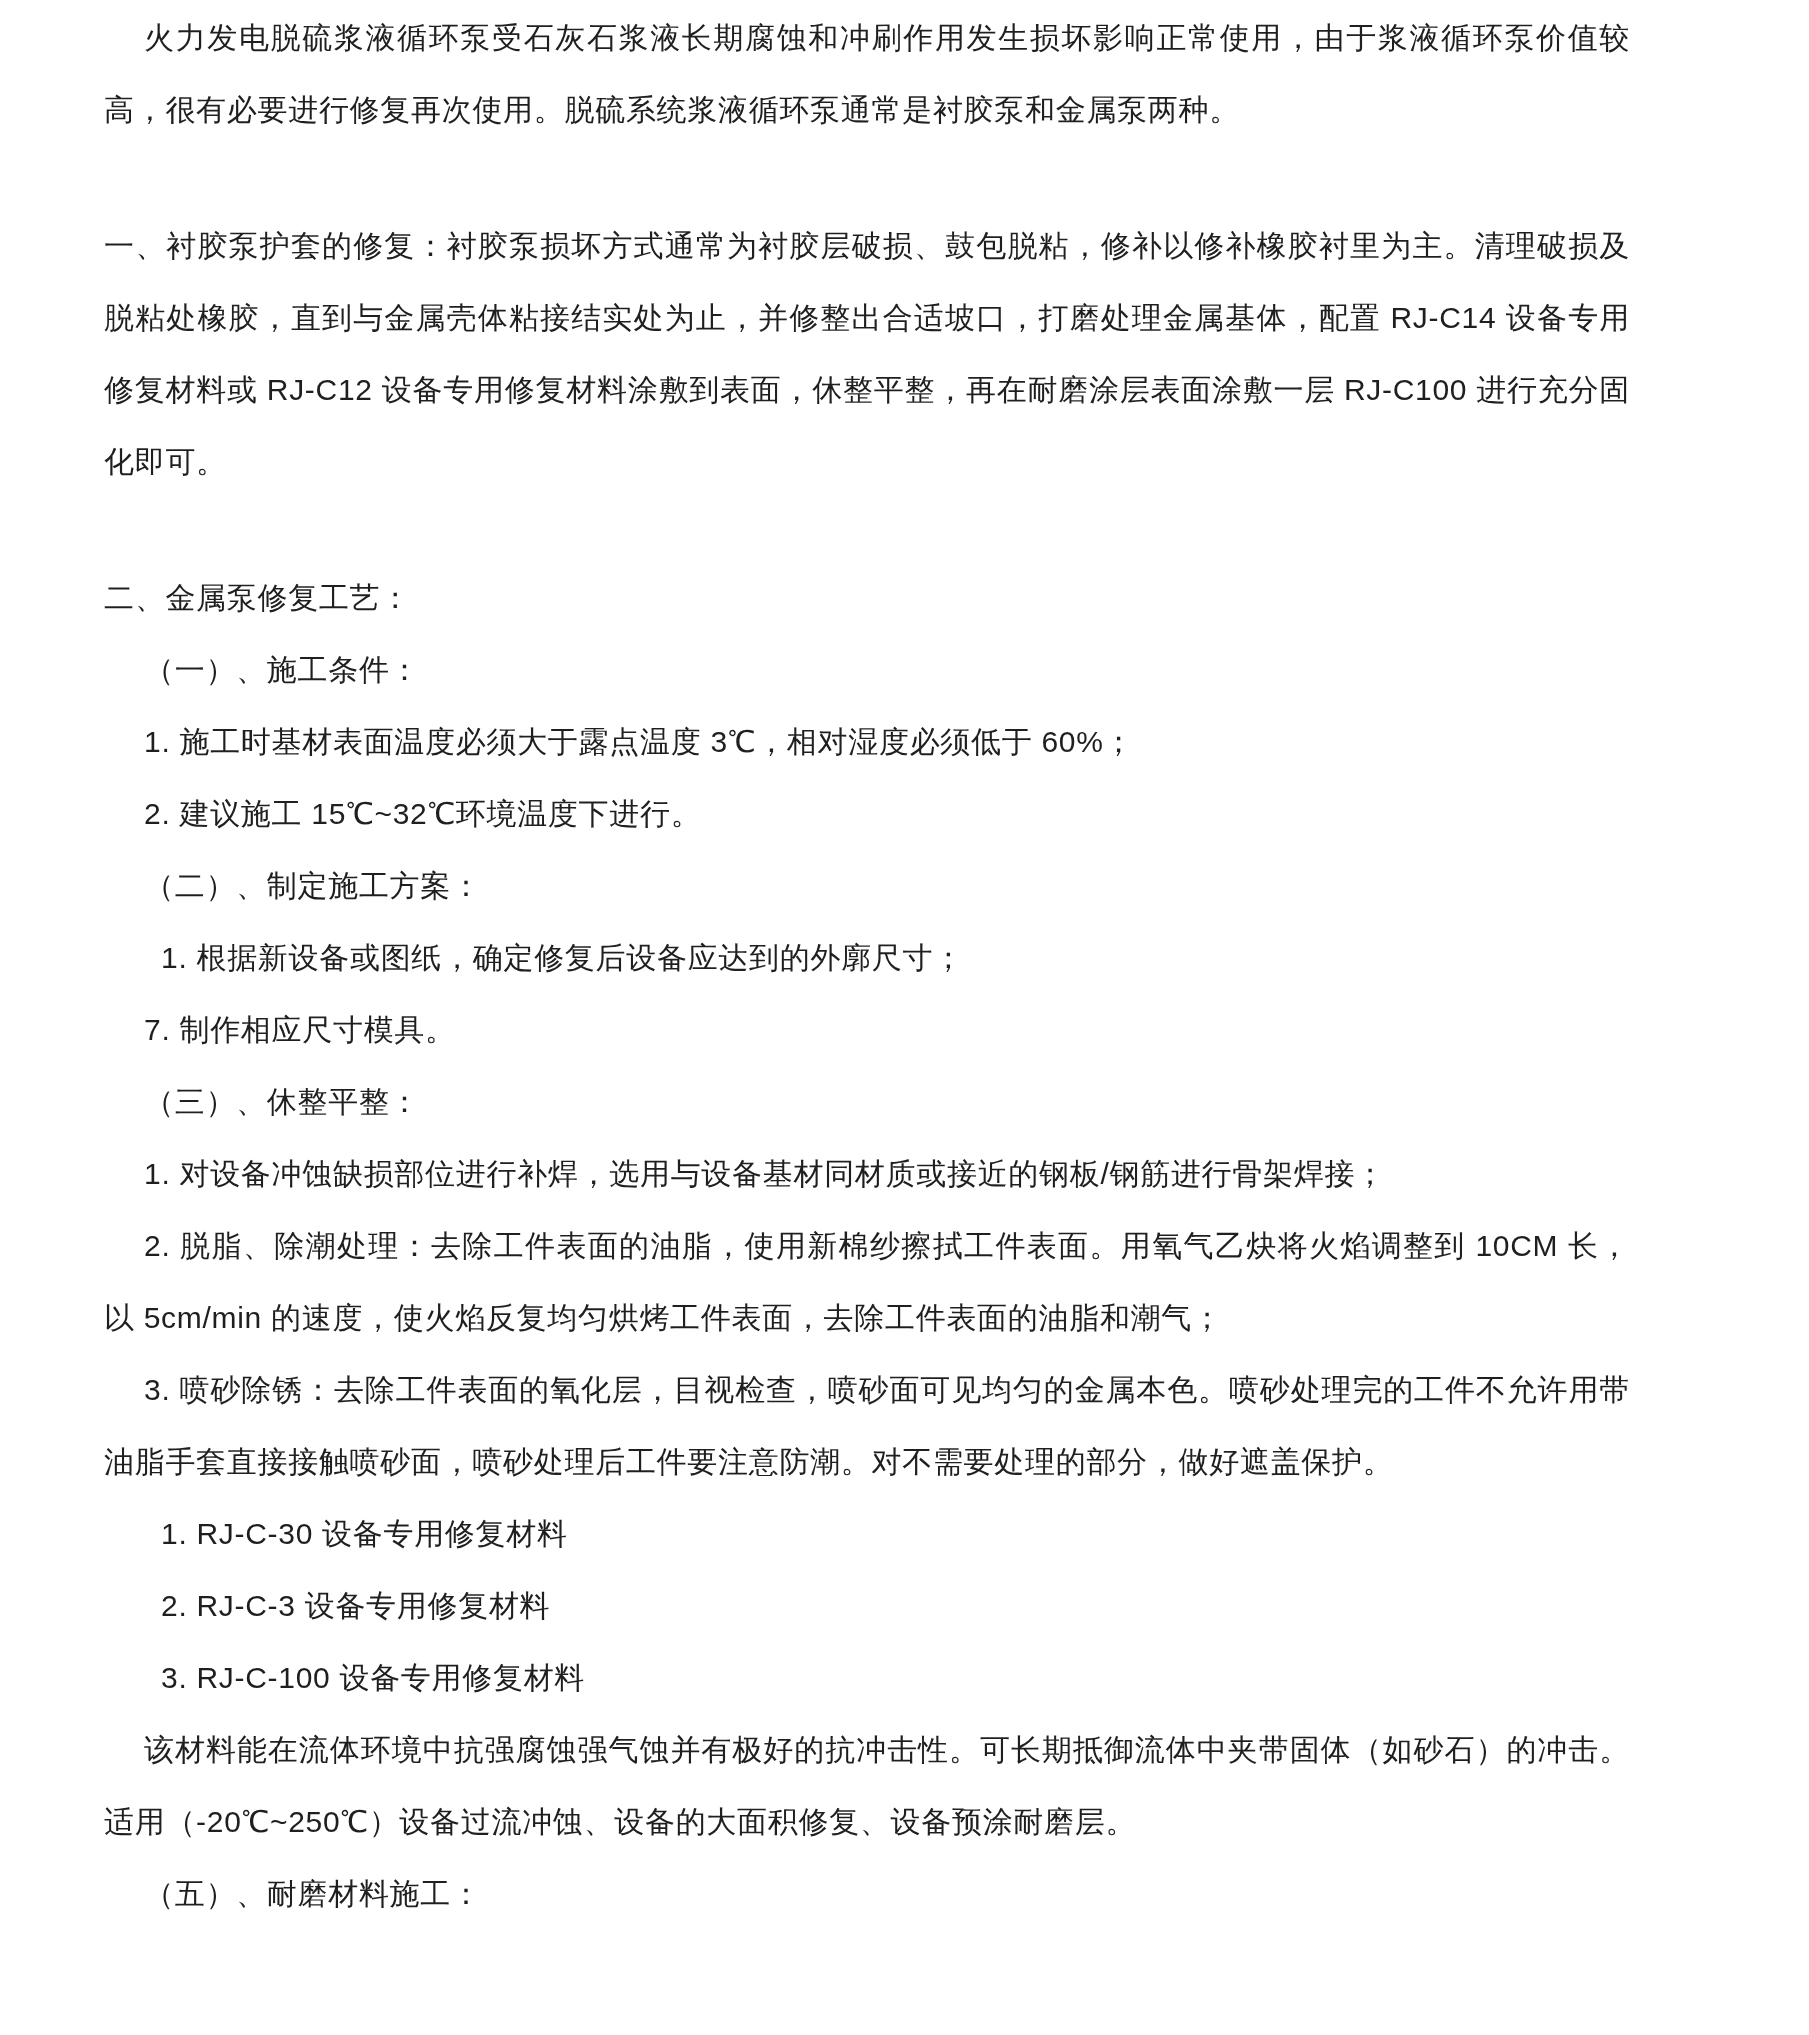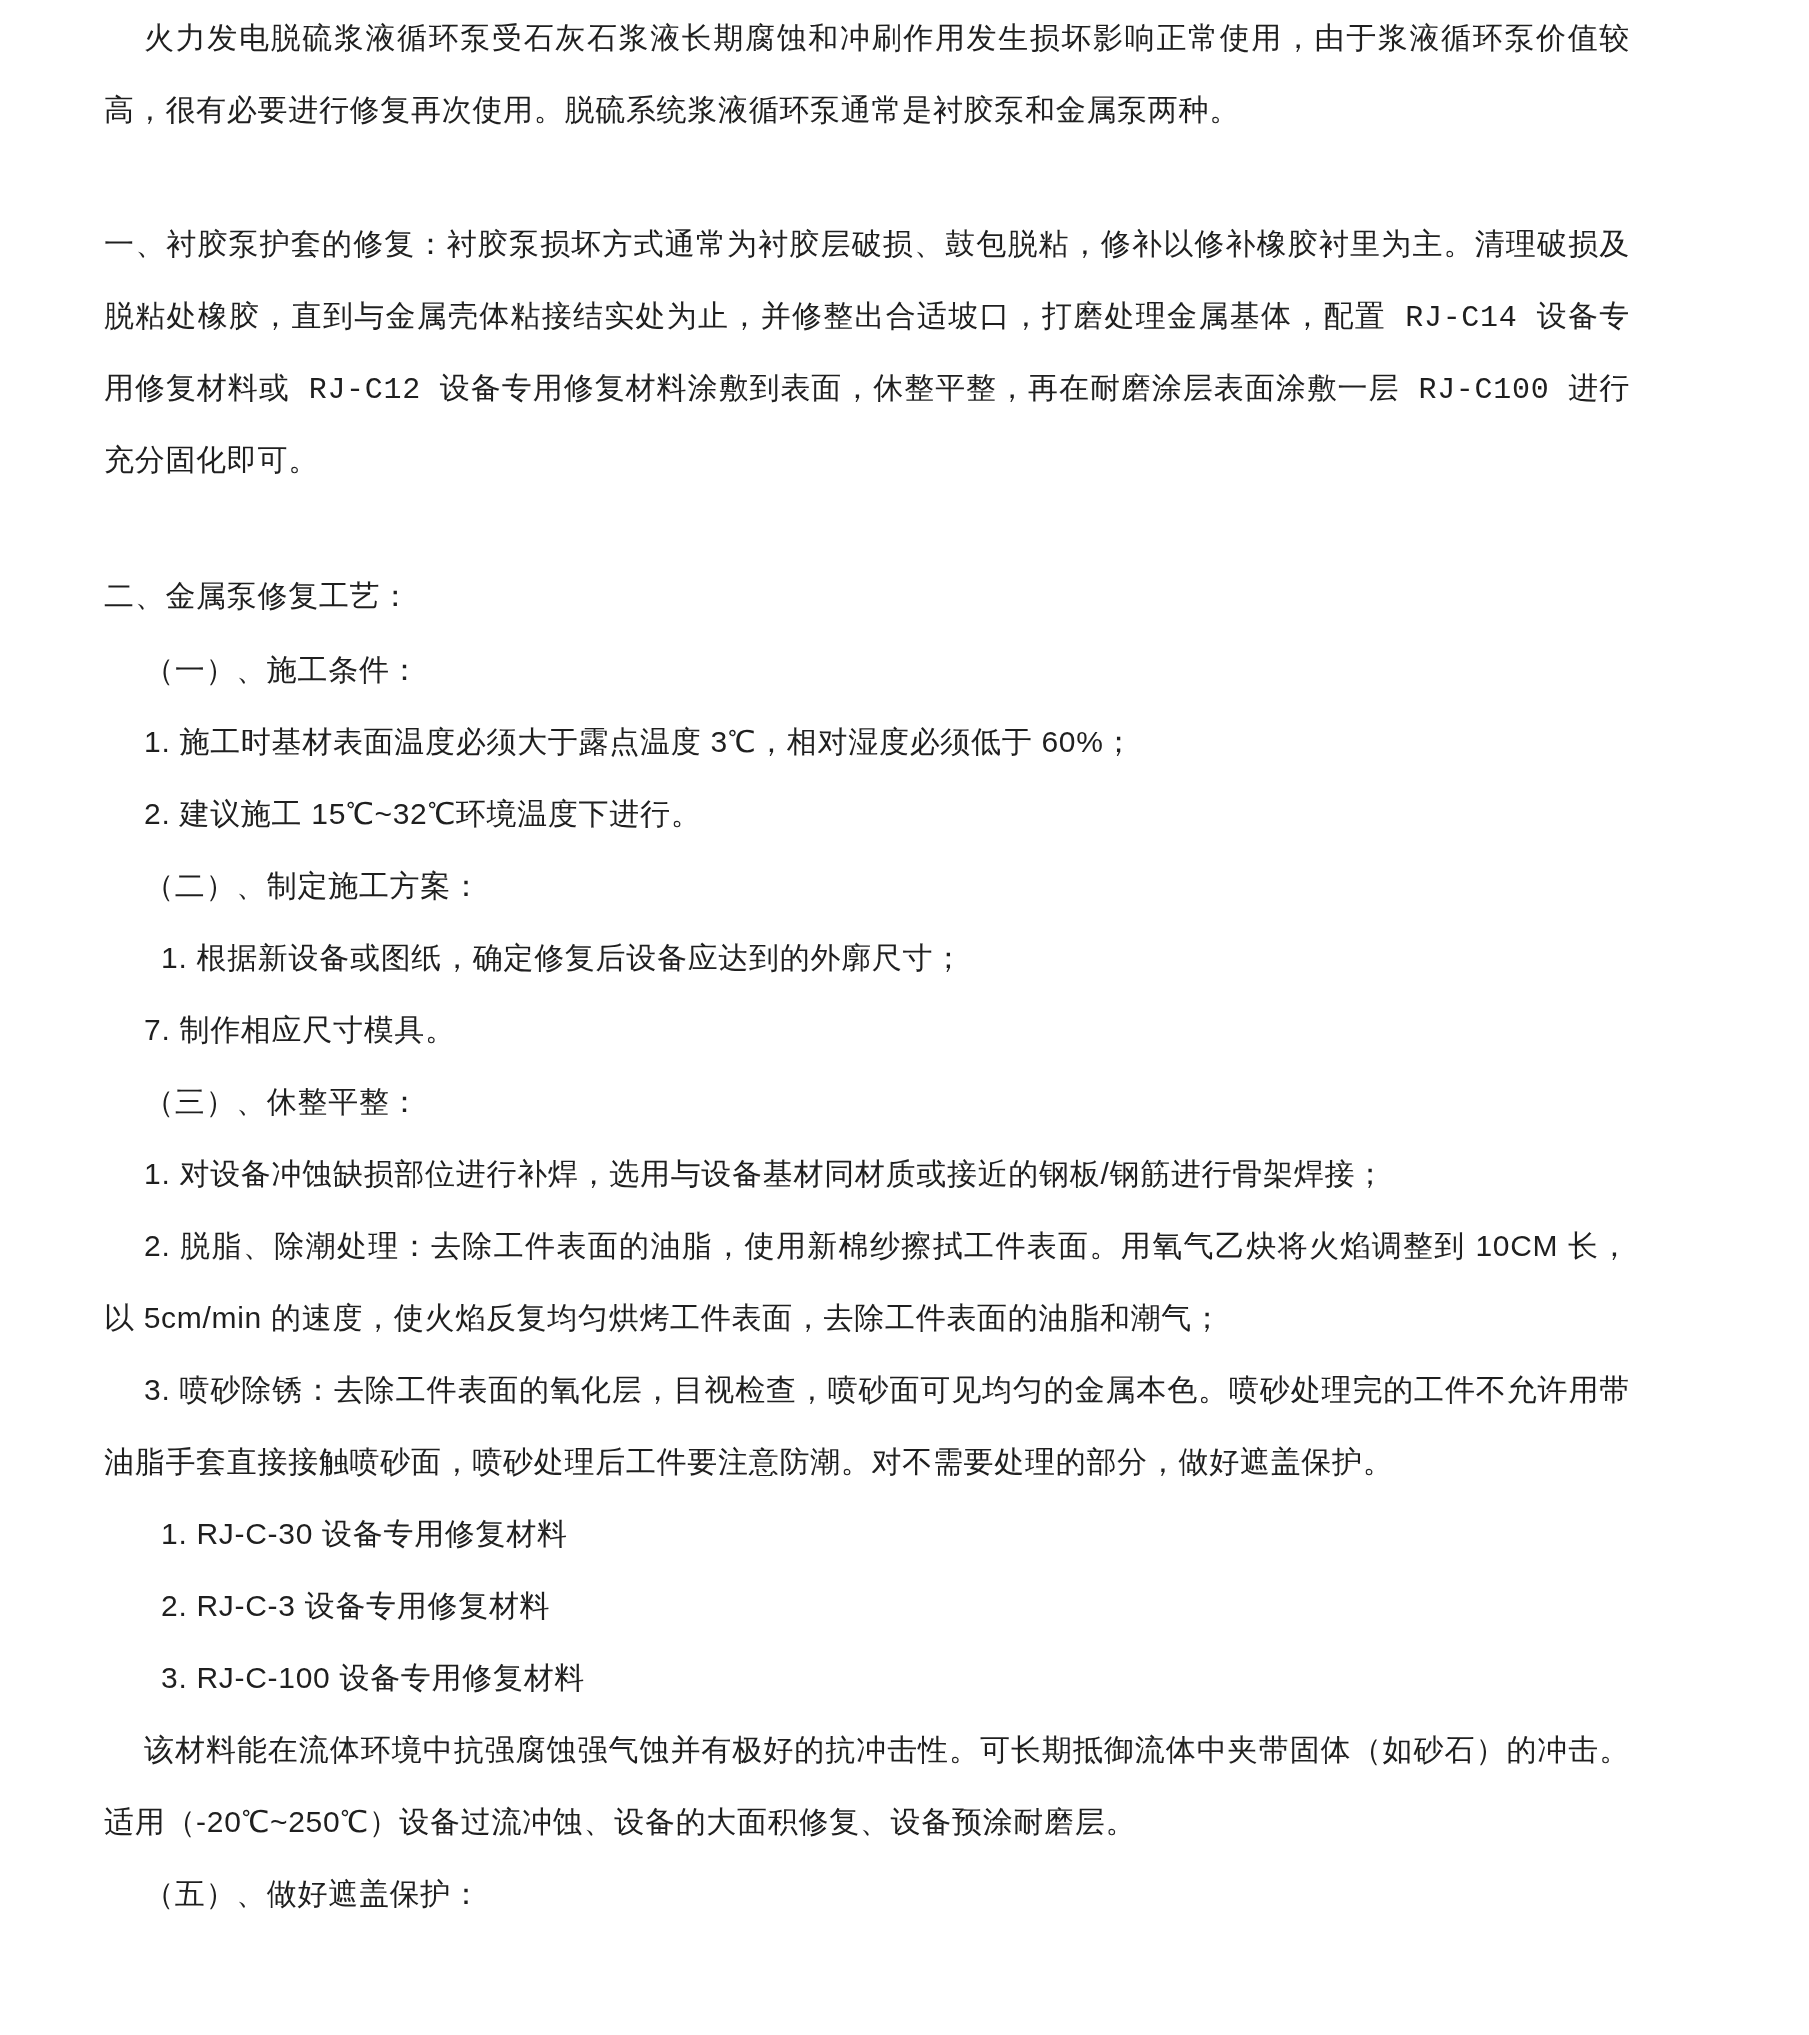--- a/index.html
+++ b/index.html
@@ -23,21 +23,21 @@
   }
   .para {
     margin: 0;
     font-size: 30px;
     line-height: 72px;
     text-align: justify;
     text-align-last: left;
     letter-spacing: 0.7px;
     word-break: break-word;
   }
-  .ind0 { text-indent: 0; font-family: Liberation Mono, monospace; }
+  .ind0 { text-indent: 0; }
   .ind1 { text-indent: 40px; }
   .ind2 { text-indent: 57px; }
   .spacer {
     height: 64px;
   }
 </style>
 </head>
 <body>
 
 <div class="page">
@@ -74,16 +74,16 @@
 
 
   <p class="para ind2">1. RJ-C-30 设备专用修复材料</p>
 
   <p class="para ind2">2. RJ-C-3 设备专用修复材料</p>
 
   <p class="para ind2">3. RJ-C-100 设备专用修复材料</p>
 
   <p class="para ind1">该材料能在流体环境中抗强腐蚀强气蚀并有极好的抗冲击性。可长期抵御流体中夹带固体（如砂石）的冲击。适用（-20℃~250℃）设备过流冲蚀、设备的大面积修复、设备预涂耐磨层。</p>
 
-  <p class="para ind1">（五）、做好遮盖保护：</p>
+  <p class="para ind1">（五）、耐磨材料施工：</p>
 
 </div>
 
 
 </body></html>

